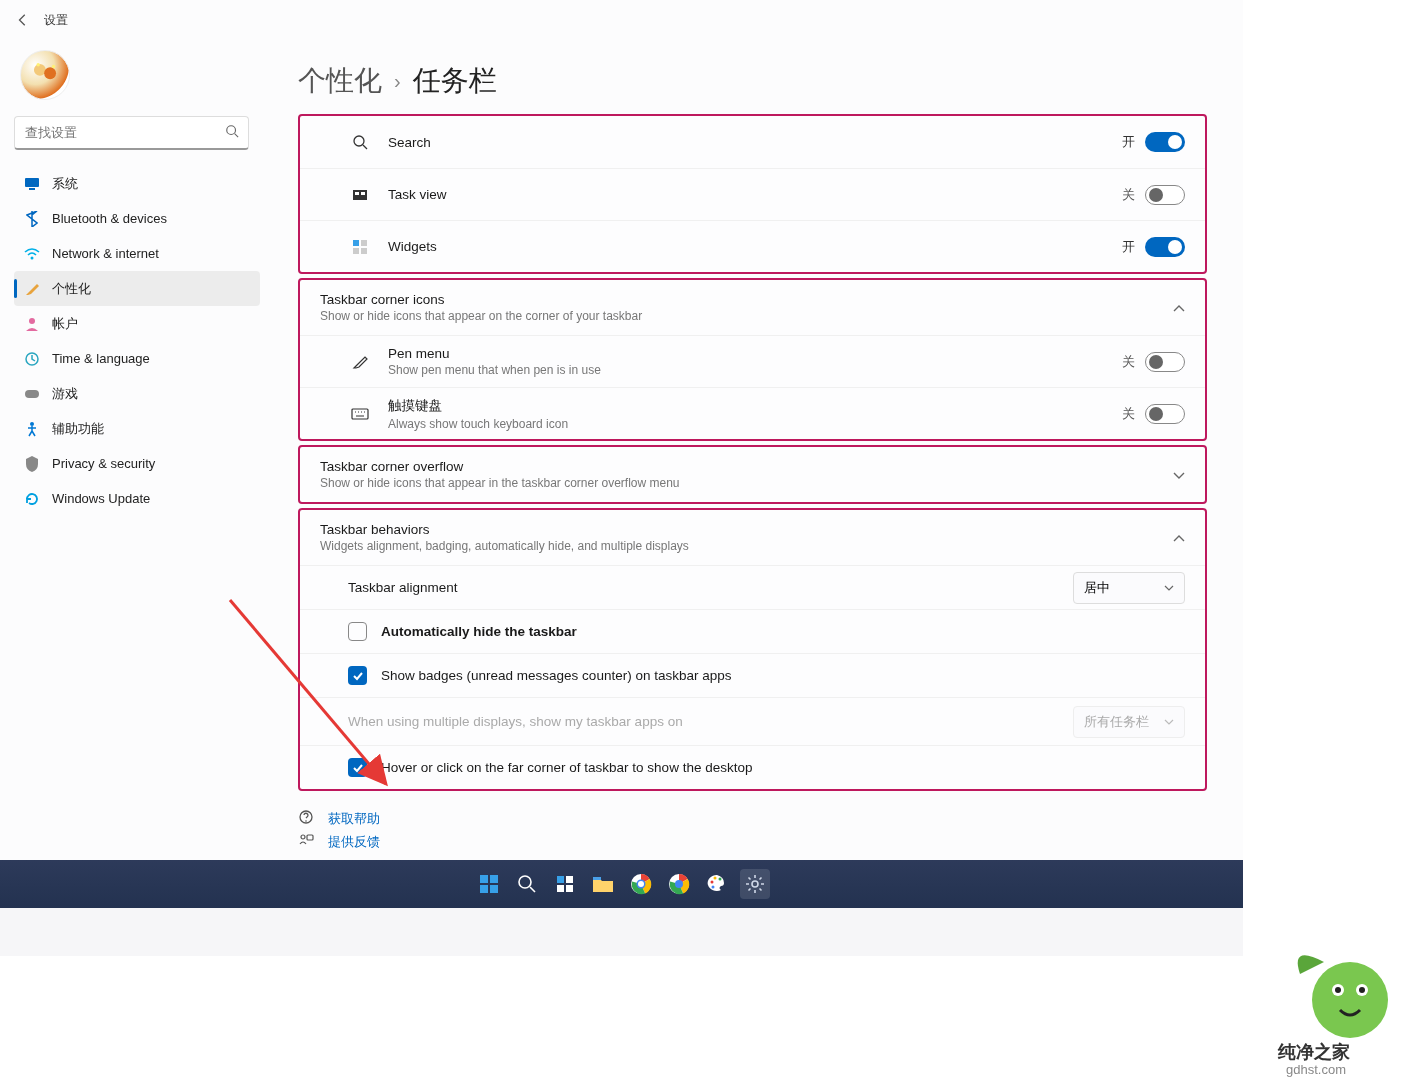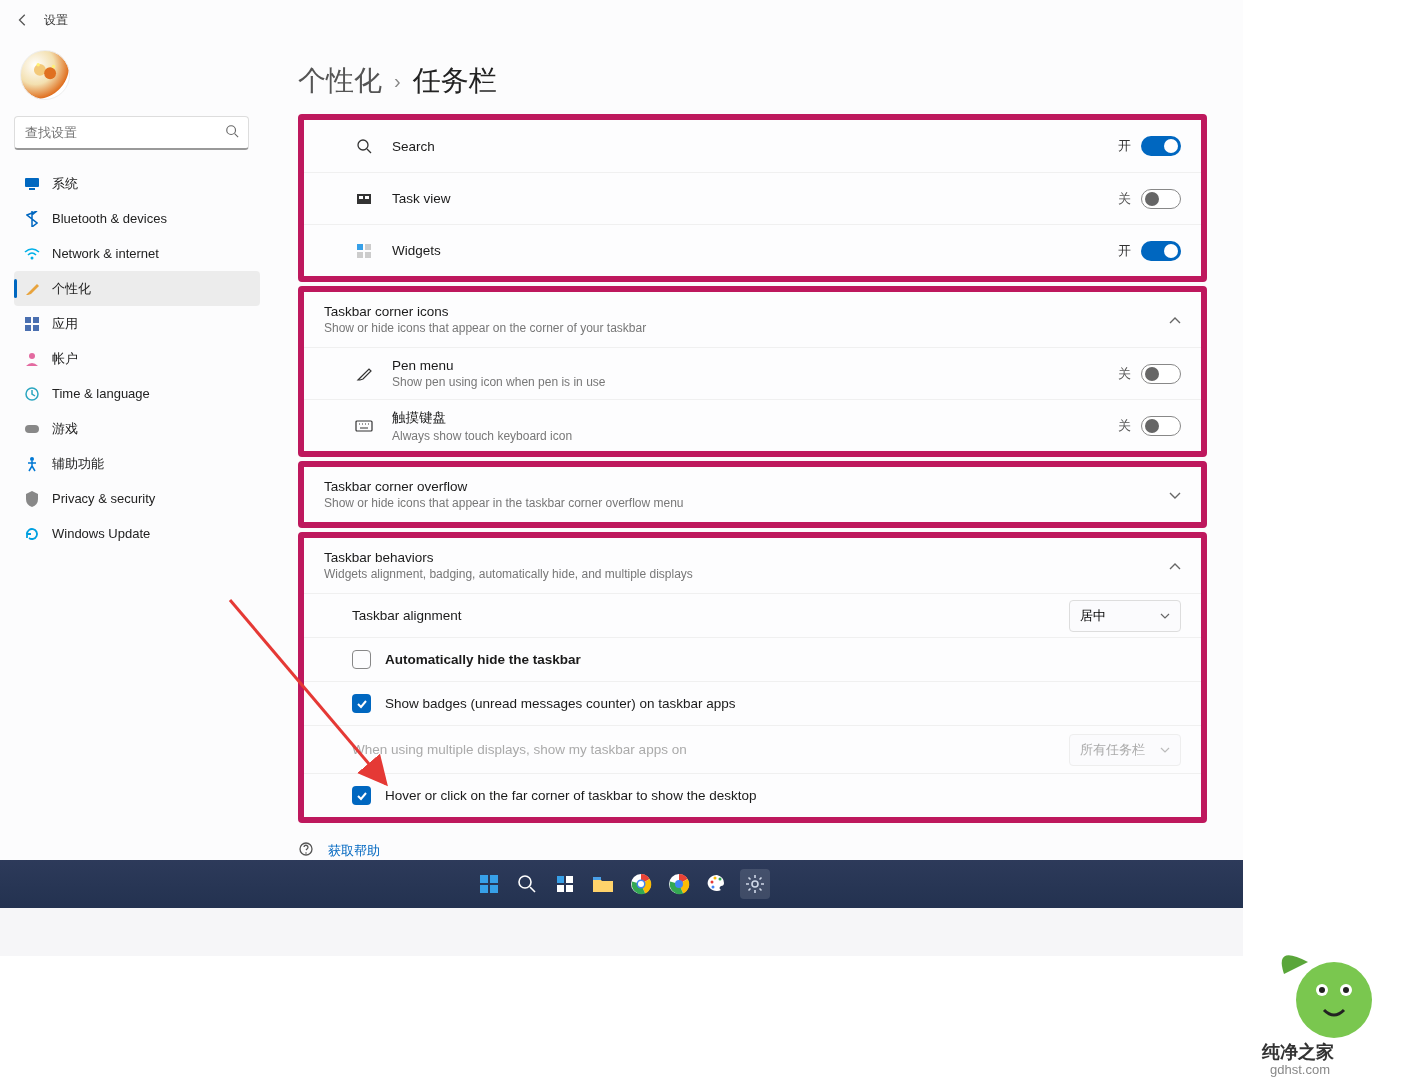--- a/index.html
+++ b/index.html
@@ -16,21 +16,21 @@
   .search input { width:100%; height:100%; border:1px solid #ddd; border-bottom:2px solid #999; border-radius:4px; padding:0 32px 0 10px; font-size:13px; background:#fff; }
   .search .sicon { position:absolute; right:10px; top:50%; transform:translateY(-50%); color:#666; }
   .nav-item { display:flex; align-items:center; gap:12px; height:35px; padding:0 10px; font-size:13px; color:#222; cursor:pointer; border-radius:4px; width:246px;text-align:center; }
   .nav-item.active { background:#ececec; position:relative; }
   .nav-item.active::before { content:""; position:absolute; left:0; top:8px; bottom:8px; width:3px; background:#0067c0; border-radius:2px; }
   .nav-icon { width:16px; height:16px; display:flex; align-items:center; justify-content:center; }
   .content { flex:1; padding: 0 36px 0 36px; overflow:auto; }
   .breadcrumb { display:flex; align-items:center; gap:12px; font-size:28px; color:#222; margin: 22px 0 14px 0; }
   .breadcrumb .sep { color:#888; font-size:20px; }
   .breadcrumb .bc1 { color:#555; cursor:pointer; }
-  .panel { background:#fdfdfe; border:6px solid #be185d; border-radius:4px; margin-bottom:4px; }
+  .panel { background:#fdfdfe; border:2px solid #be185d; border-radius:4px; margin-bottom:4px; }
   .row { display:flex; align-items:center; padding:0 20px; min-height:52px; border-top:1px solid #f0f0f0; }
   .row:first-child { border-top:none; }
   .row.indent { padding-left:48px; }
   .row-icon { width:24px; height:24px; display:flex; align-items:center; justify-content:center; margin-right:16px; color:#333; }
   .row-text { flex:1; display:flex; flex-direction:column; justify-content:center; }
   .row-title { font-size:13.5px; color:#1a1a1a; }
   .row-sub { font-size:12px; color:#777; margin-top:2px; }
   .row-title.disabled, .row-sub.disabled { color:#aaa; }
   .state-label { font-size:13px; color:#333; margin-right:10px; }
   .state-label.off { color:#555; }
@@ -50,21 +50,21 @@
   .checkbox svg { width:12px; height:12px; }
   .dropdown { display:flex; align-items:center; justify-content:space-between; min-width:112px; height:32px; border:1px solid #ddd; border-radius:4px; padding:0 10px; font-size:13px; background:#fbfbfd; cursor:pointer; }
   .dropdown.disabled { color:#aaa; border-color:#eee; cursor:default; }
   .links { margin-top:18px; }
   .link-row { display:flex; align-items:center; gap:14px; font-size:13px; color:#0067c0; margin-bottom:4px; cursor:pointer; }
   .link-row .link-icon { color:#555; width:16px; }
   .arrow-annot { position:absolute; left:228px; top:598px; pointer-events:none; }
   .taskbar { position:absolute; left:0; right:0; bottom:0; height:48px; background: linear-gradient(#2d3a5a,#233250); display:flex; align-items:center; justify-content:center; gap:8px; width:1243px; }
   .tb-icon { width:30px; height:30px; display:flex; align-items:center; justify-content:center; border-radius:4px; }
   .tb-icon.active { background:rgba(255,255,255,0.12); }
-  .watermark { position:absolute; right:16px; bottom:0; width:170px; height:176px; pointer-events:none; }
+  .watermark { position:absolute; right:0; bottom:0; width:170px; height:176px; pointer-events:none; }
   .frame { position:absolute; inset:0; }
   .right-blank { position:absolute; left:1243px; top:0; width:167px; height:1080px; background:#fff; }
   .bottom-blank { position:absolute; left:0; top:956px; width:1243px; height:124px; background:#fff; }
 </style>
 </head>
 <body>
 
 <div class="frame">
 <div class="app">
   <div class="titlebar">
@@ -124,31 +124,20 @@
             <span class="nav-icon">
               <svg width="16" height="16" viewBox="0 0 16 16">
                 <path d="M2 14 L5 11 L13 3 L15 5 L7 13 L4 14 Z" fill="#e8a33d"></path>
               </svg>
             </span>
             <span>个性化</span>
           </div>
       <div class="nav-item">
             <span class="nav-icon">
               <svg width="14" height="14" viewBox="0 0 14 14">
-                <rect x="0" y="0" width="6" height="6" fill="#4a6fb0"></rect>
-                <rect x="8" y="0" width="6" height="6" fill="#4a6fb0"></rect>
-                <rect x="0" y="8" width="6" height="6" fill="#4a6fb0"></rect>
-                <rect x="8" y="8" width="6" height="6" fill="#4a6fb0"></rect>
-              </svg>
-            </span>
-            <span>应用</span>
-          </div>
-      <div class="nav-item">
-            <span class="nav-icon">
-              <svg width="14" height="14" viewBox="0 0 14 14">
                 <circle cx="7" cy="4" r="3" fill="#e36aa0"></circle>
                 <path d="M1 14 Q7 8 13 14 Z" fill="#e36aa0"></path>
               </svg>
             </span>
             <span>帐户</span>
           </div>
       <div class="nav-item">
             <span class="nav-icon">
               <svg width="16" height="16" viewBox="0 0 16 16">
                 <circle cx="8" cy="8" r="6" fill="none" stroke="#2aa6c0" stroke-width="1.5"></circle>
@@ -262,21 +251,21 @@
                 </svg></span>
         </div>
         <div class="row indent">
           <span class="row-icon">
                 <svg width="18" height="18" viewBox="0 0 18 18">
                   <path d="M3 15 L6 12 L14 4 L16 6 L8 14 L5 15 Z" fill="none" stroke="#333" stroke-width="1.2"></path>
                 </svg>
               </span>
           <div class="row-text">
                 <span class="row-title">Pen menu</span>
-                <span class="row-sub">Show pen using icon when pen is in use</span>
+                <span class="row-sub">Show pen menu that when pen is in use</span>
               </div>
           <span class="state-label off">关</span>
           <div class="toggle off">
                 <div class="knob"></div>
               </div>
         </div>
         <div class="row indent">
           <span class="row-icon">
                 <svg width="18" height="12" viewBox="0 0 18 12">
                   <rect x="1" y="1" width="16" height="10" rx="1" fill="none" stroke="#333" stroke-width="1.2"></rect>

